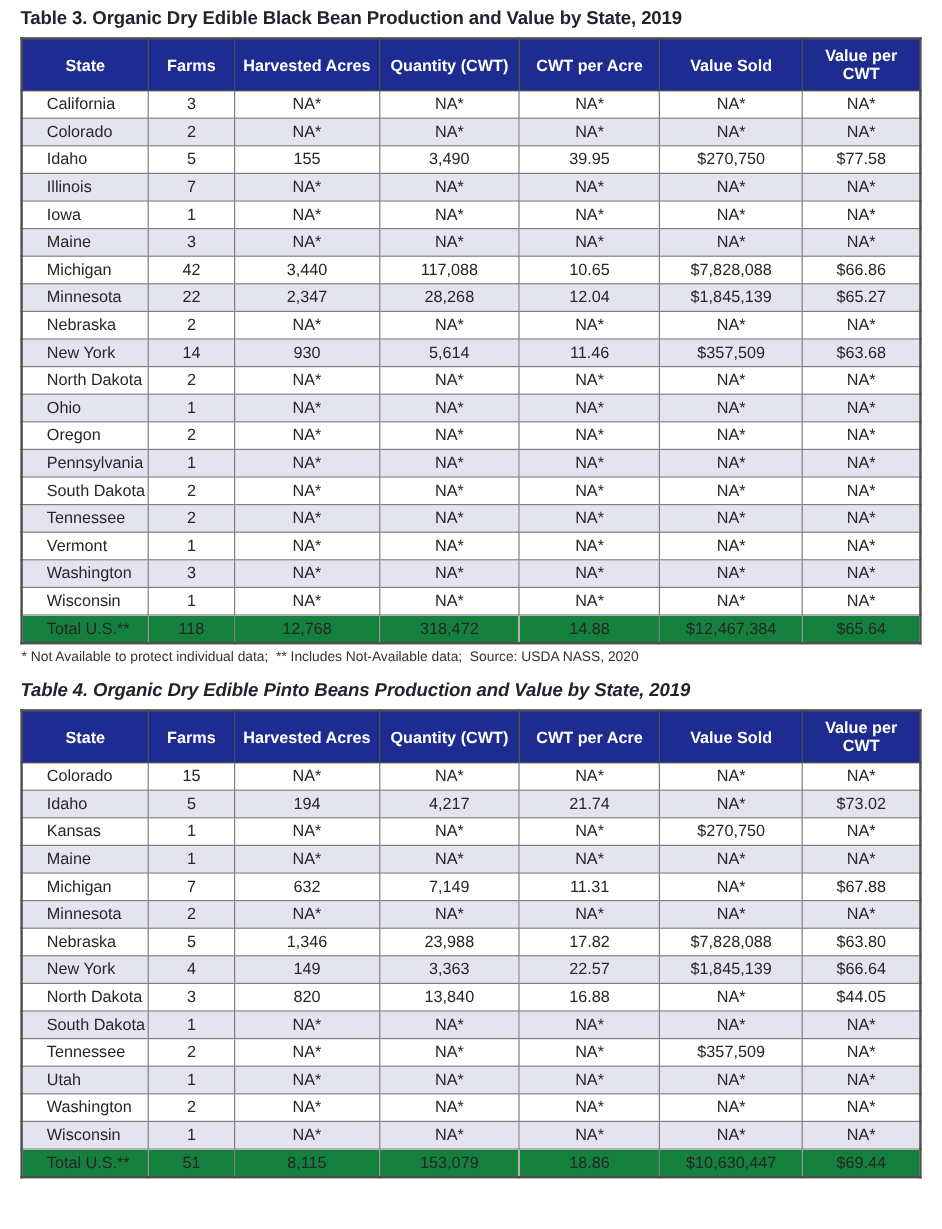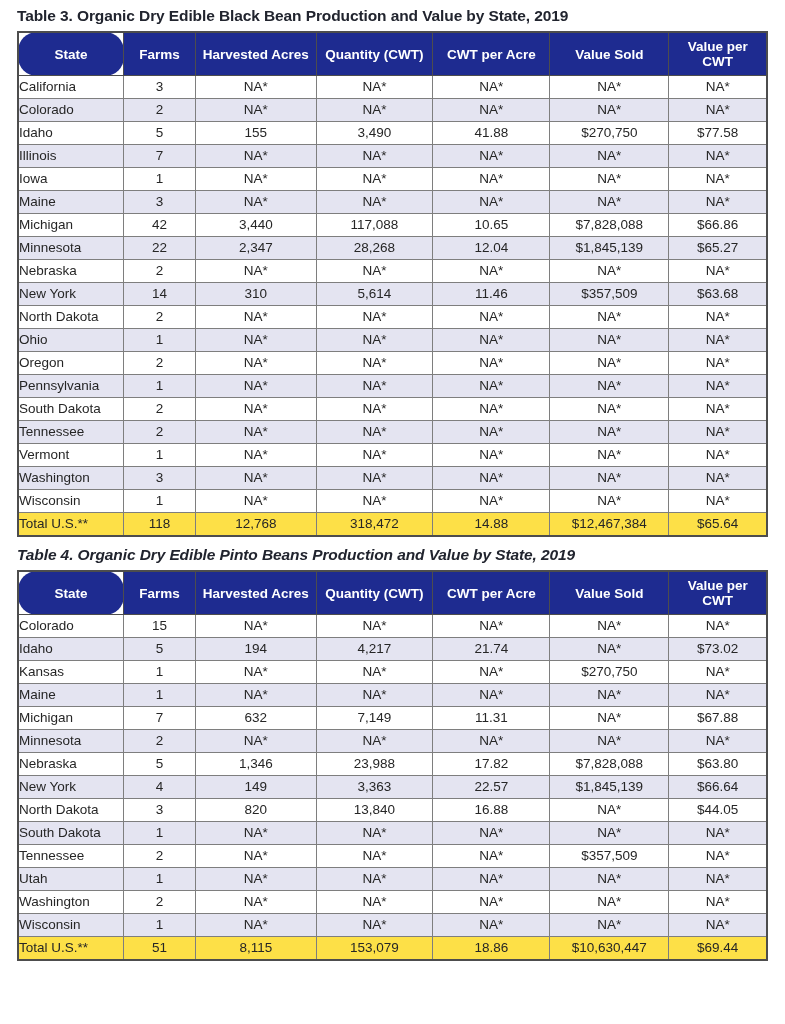--- a/index.html
+++ b/index.html
@@ -49,38 +49,38 @@
   thead th {
     background: var(--header-bg);
     color: var(--header-text);
     font-size: 13.5px;
     font-weight: 700;
     text-align: center;
     padding: 6px 3px;
     border: 1px solid var(--outer-border);
     border-left: 1px solid rgba(255,255,255,0.35);
   }
-  thead th:first-child { border-left: 1px solid var(--outer-border); border-radius: 19px; }
+  thead th:first-child { border-left: 1px solid var(--outer-border); }
   tbody td {
     font-size: 13.5px;
     color: var(--body-text);
     text-align: center;
     padding: 3px 4px;
     height: 17px;
     line-height: 16px;
     border: 1px solid var(--grid-line);
     overflow: hidden;
     white-space: nowrap;
   }
   tbody td:first-child {
     text-align: left;
-    padding-left: 0;
+    padding-left: 20px;
   }
   tbody tr:nth-child(even) { background: var(--stripe-bg); }
-  tbody tr.total-row { background: #fde047; }
+  tbody tr.total-row { background: #15803d; }
   .footnote {
     font-size: 11.5px;
     color: var(--footnote-text);
     margin: 5px 0 13px 1px;
     white-space: pre-wrap;
   }
 </style>
 </head>
 <body>
 
@@ -126,21 +126,21 @@
             <td>NA*</td>
             <td>NA*</td>
             <td>NA*</td>
             <td>NA*</td>
           </tr>
           <tr>
             <td>Idaho</td>
             <td>5</td>
             <td>155</td>
             <td>3,490</td>
-            <td>41.88</td>
+            <td>39.95</td>
             <td>$270,750</td>
             <td>$77.58</td>
           </tr>
           <tr>
             <td>Illinois</td>
             <td>7</td>
             <td>NA*</td>
             <td>NA*</td>
             <td>NA*</td>
             <td>NA*</td>
@@ -187,21 +187,21 @@
             <td>2</td>
             <td>NA*</td>
             <td>NA*</td>
             <td>NA*</td>
             <td>NA*</td>
             <td>NA*</td>
           </tr>
           <tr>
             <td>New York</td>
             <td>14</td>
-            <td>310</td>
+            <td>930</td>
             <td>5,614</td>
             <td>11.46</td>
             <td>$357,509</td>
             <td>$63.68</td>
           </tr>
           <tr>
             <td>North Dakota</td>
             <td>2</td>
             <td>NA*</td>
             <td>NA*</td>
@@ -285,20 +285,21 @@
             <td>Total U.S.**</td>
             <td>118</td>
             <td>12,768</td>
             <td>318,472</td>
             <td>14.88</td>
             <td>$12,467,384</td>
             <td>$65.64</td>
           </tr>
         </tbody>
     </table>
+    <p class="footnote">* Not Available to protect individual data;  ** Includes Not-Available data;  Source: USDA NASS, 2020</p>
   </section>
 
   <section>
     <h2 class="tbl-title second">Table 4. Organic Dry Edible Pinto Beans Production and Value by State, 2019</h2>
     <table class="data-table" data-table="1">
       <colgroup>
         <col class="c-state">
           <col class="c-farms">
           <col class="c-acres">
         <col class="c-qty">

